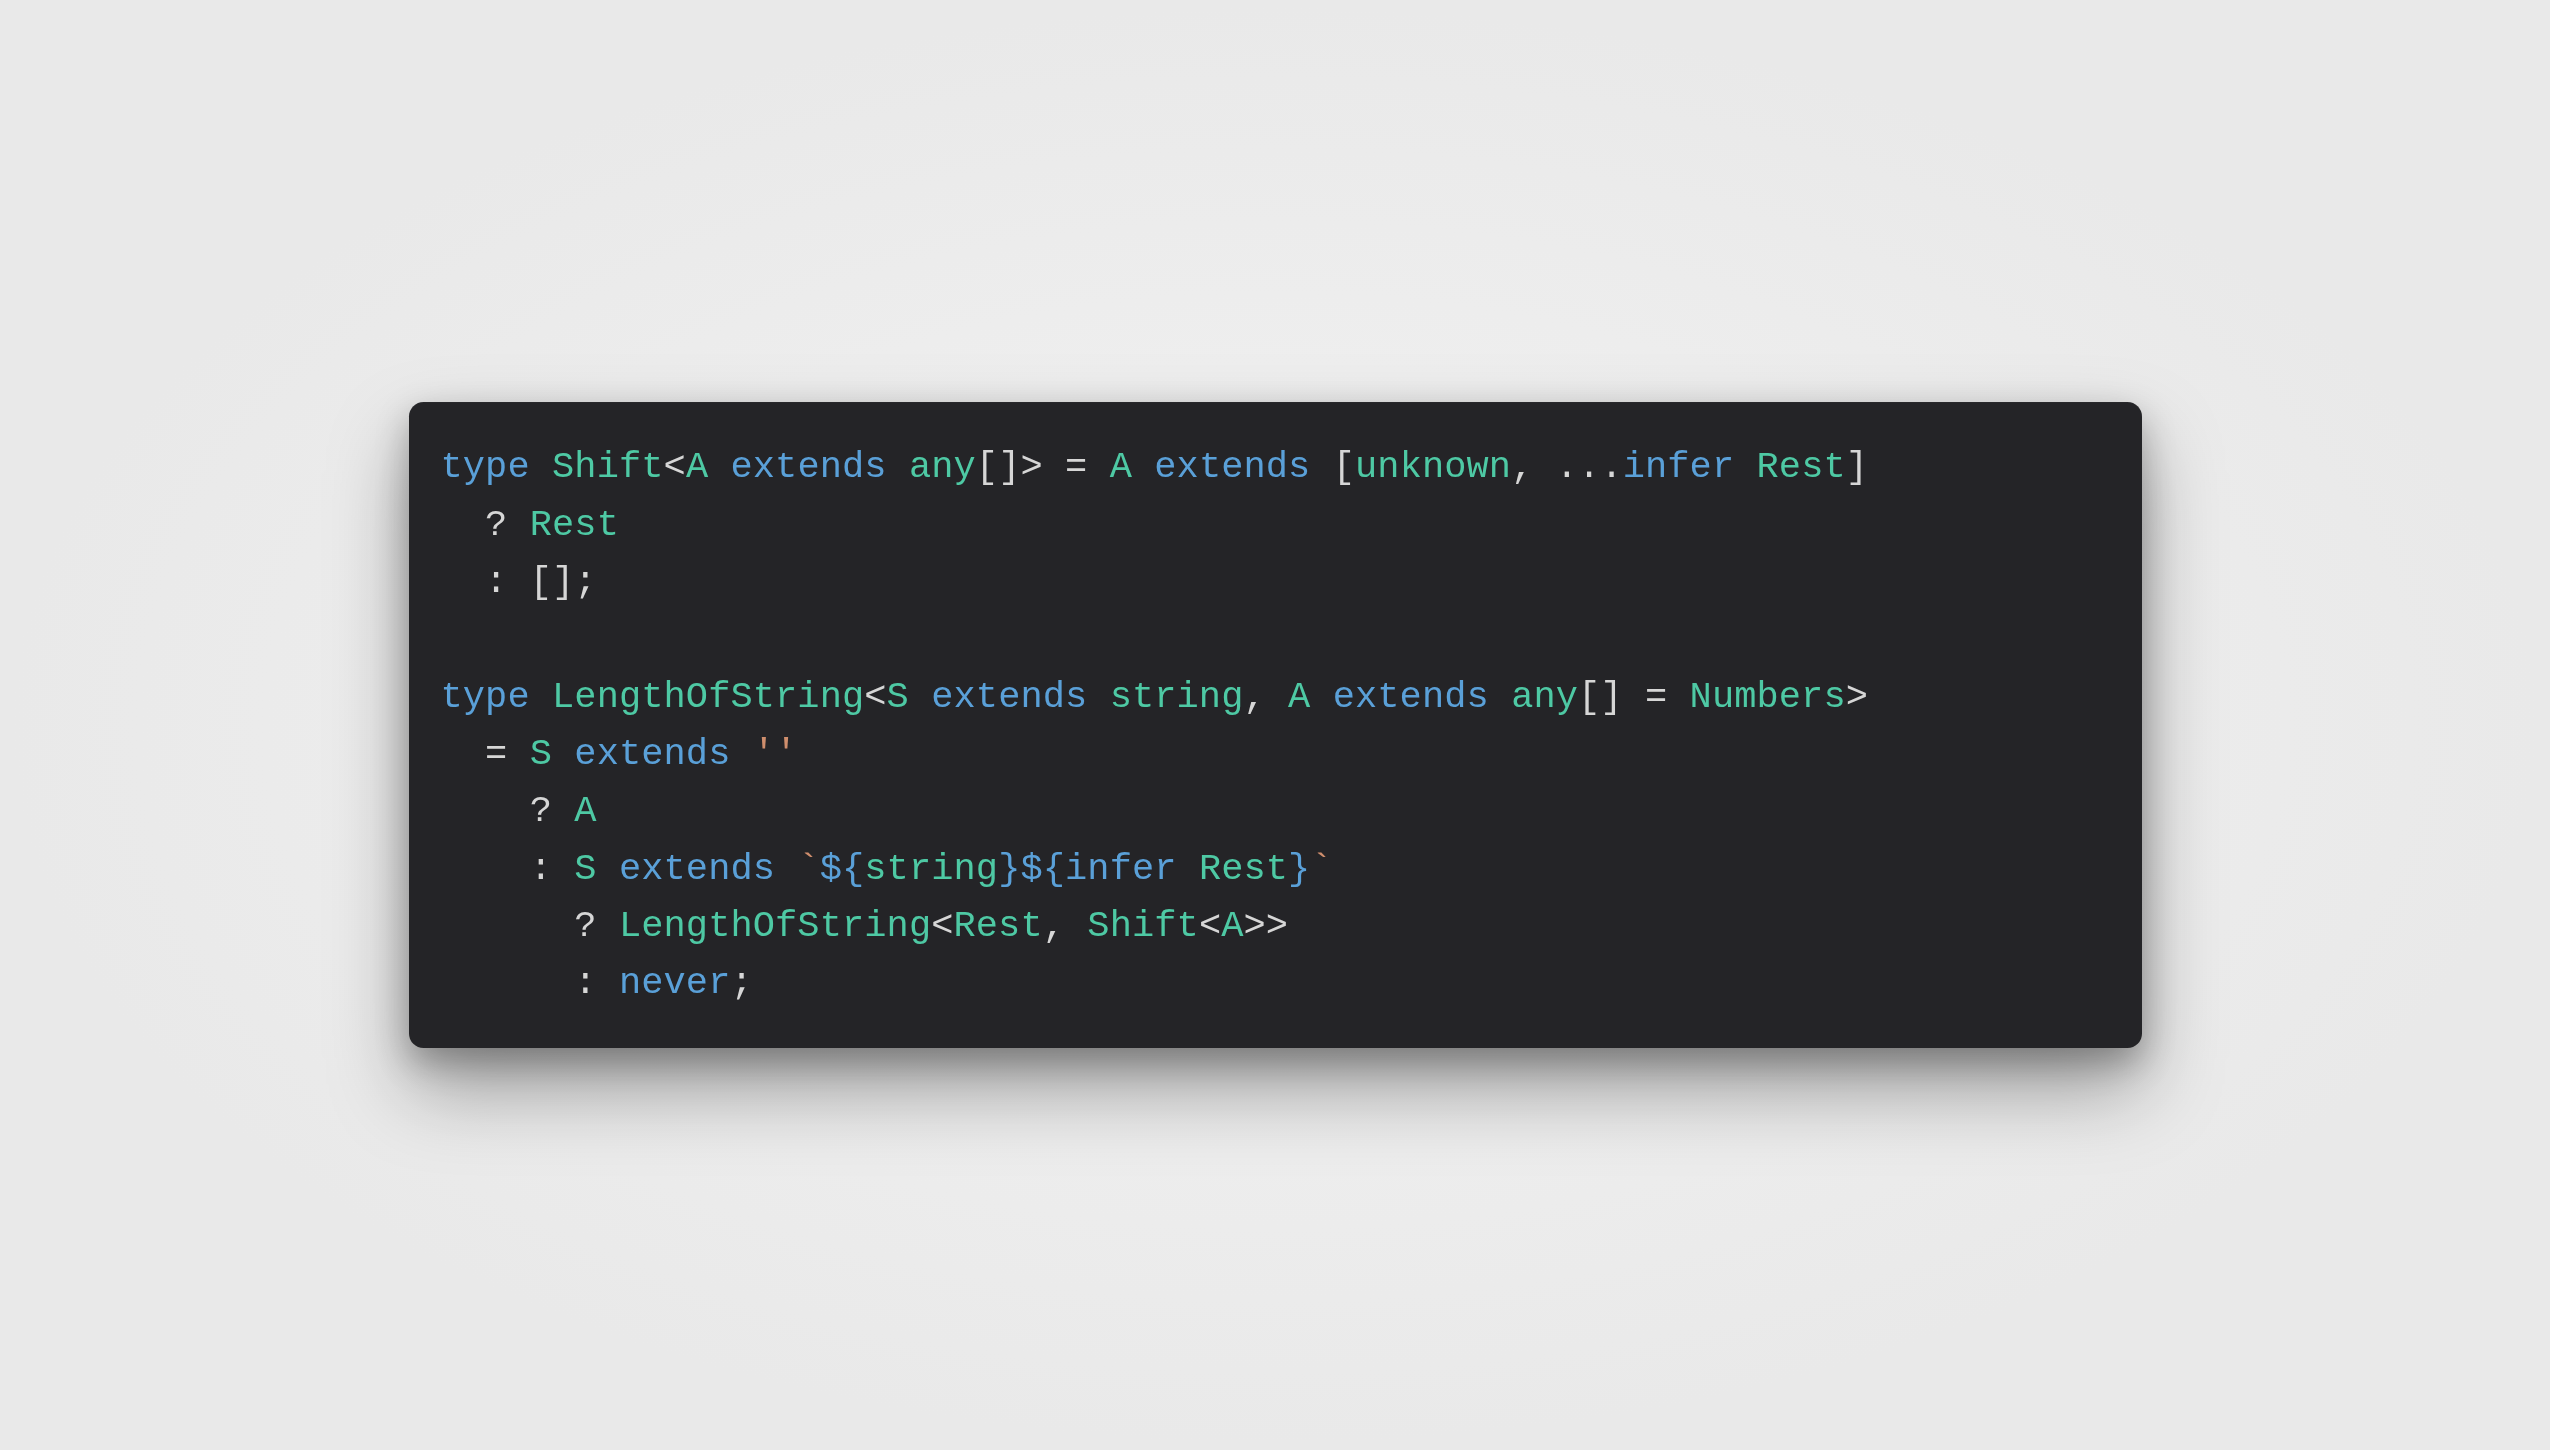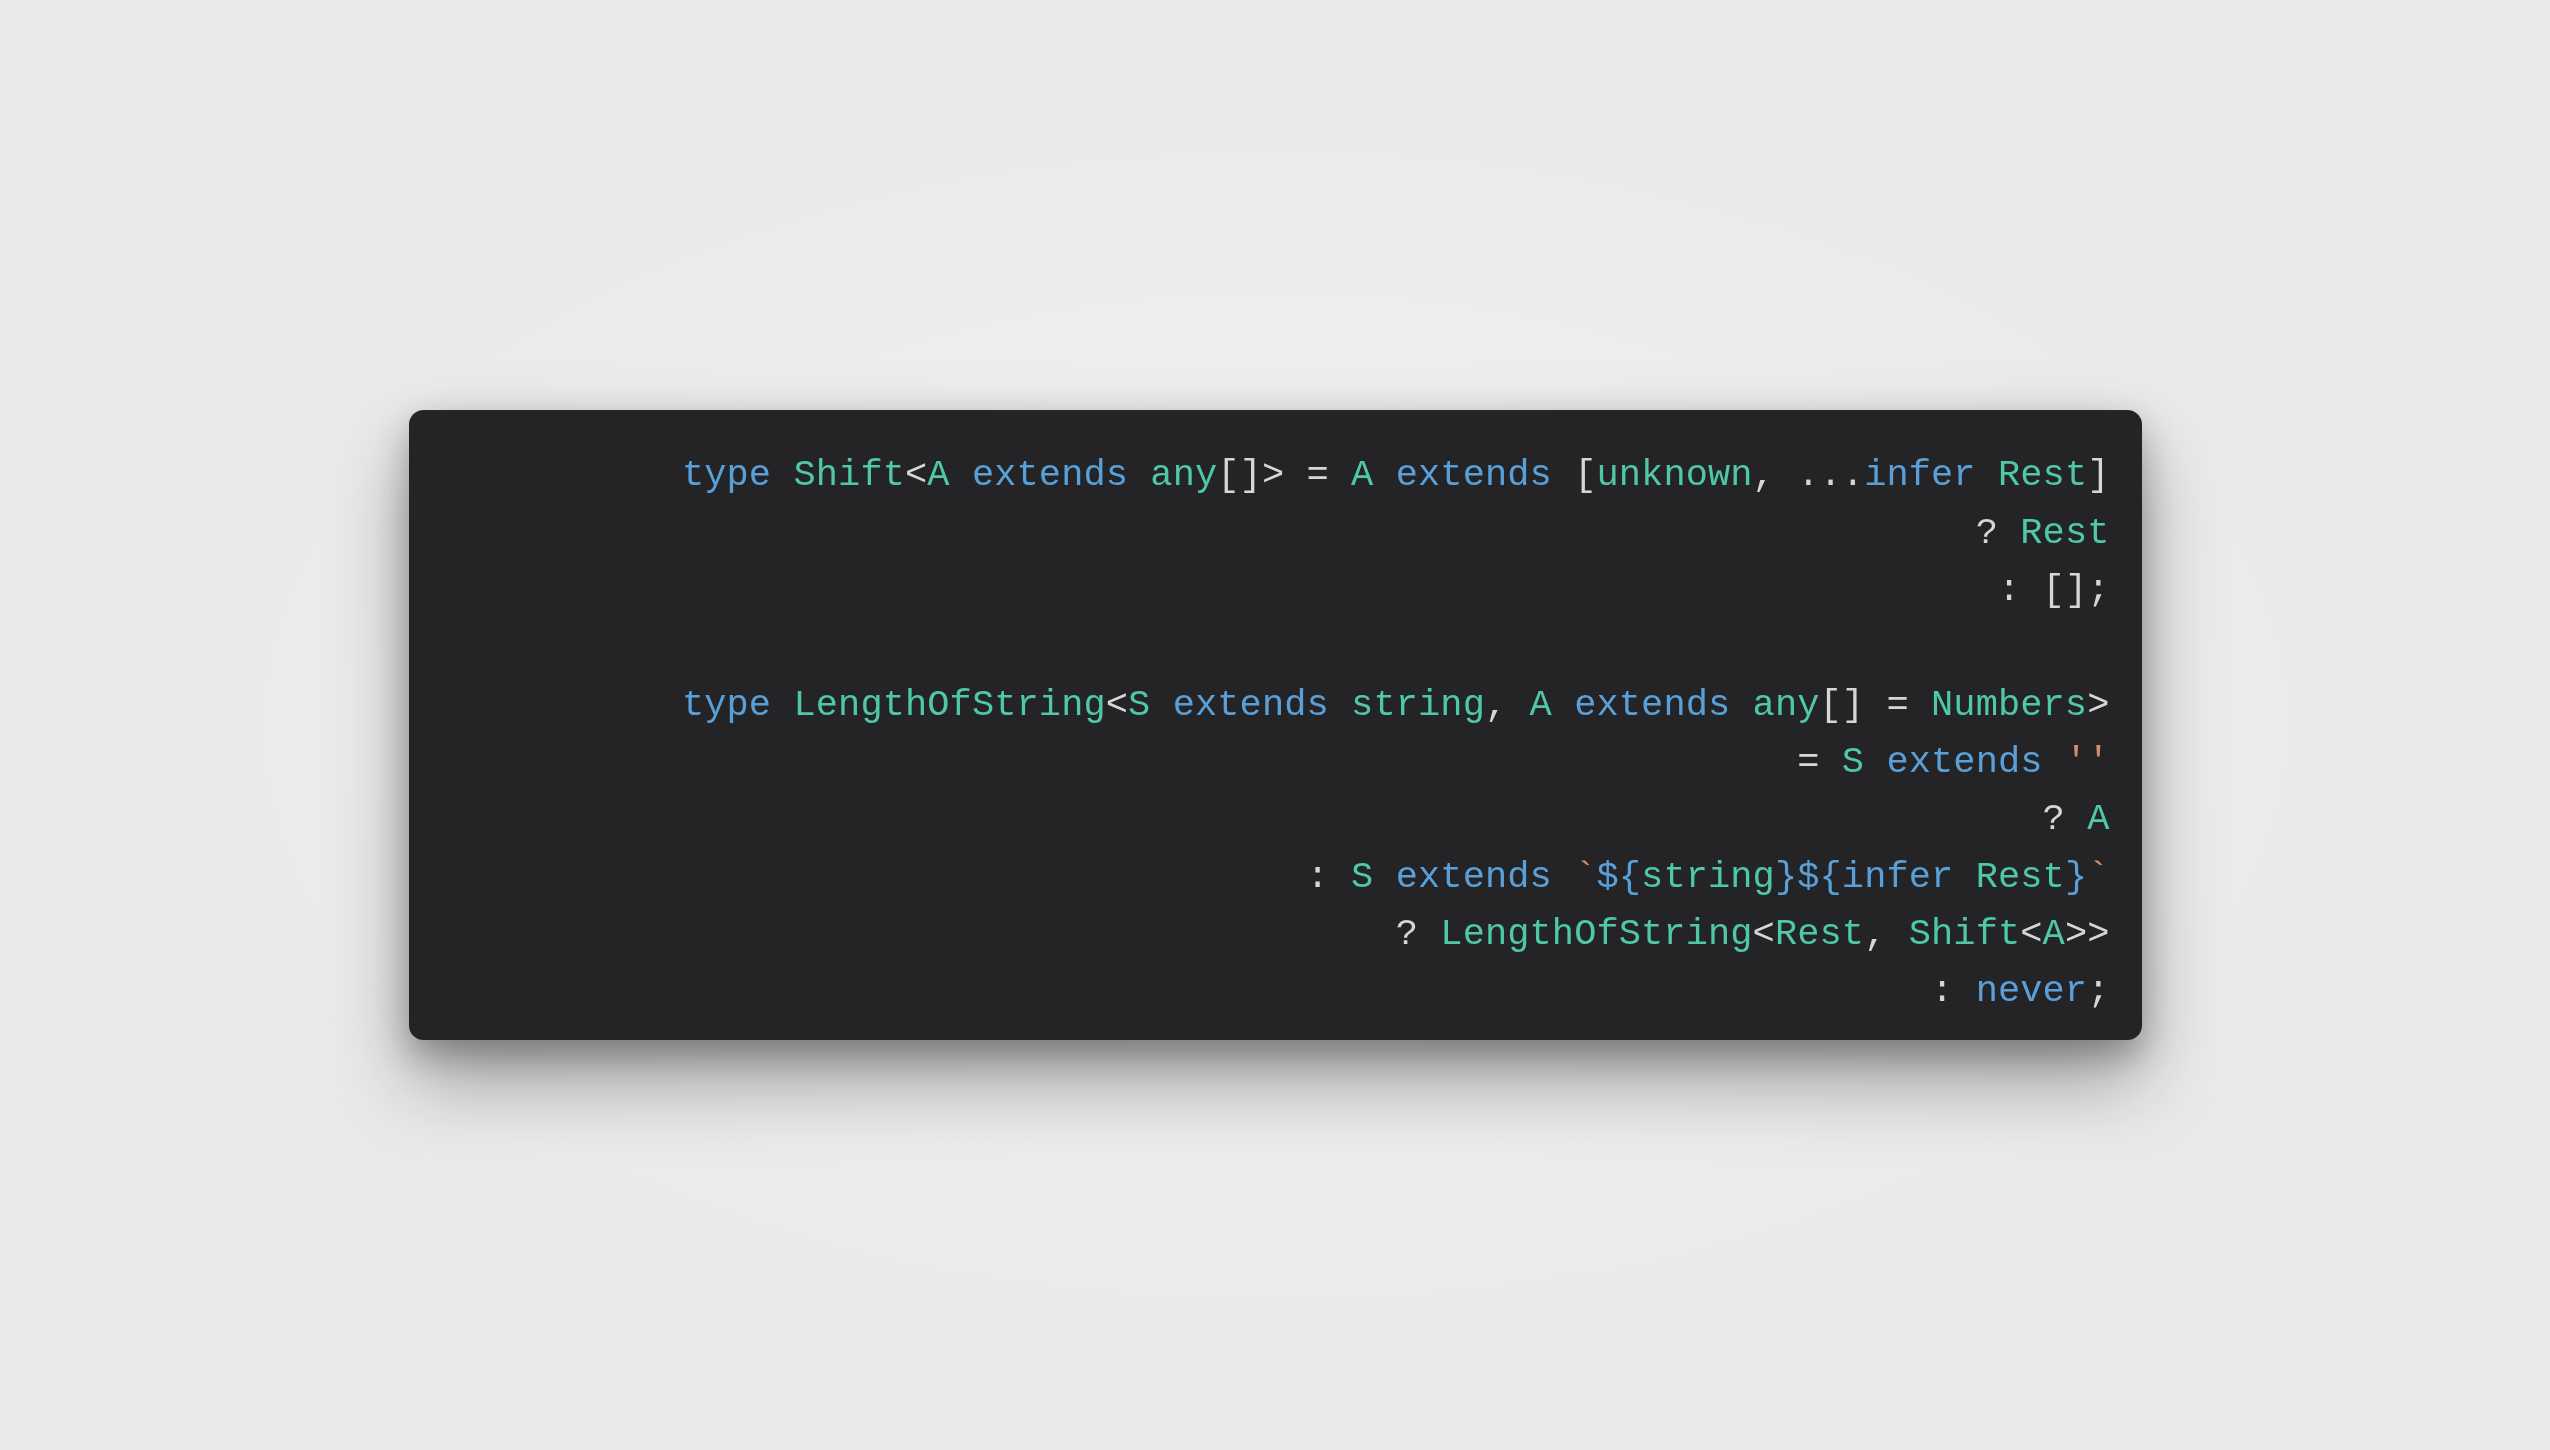--- a/index.html
+++ b/index.html
@@ -16,25 +16,24 @@
     justify-content: center;
     font-family: "SF Mono", "Menlo", "Consolas", "Liberation Mono", monospace;
   }
   .card {
     background: #242427;
     border-radius: 14.6px;
     box-shadow:
       0 40px 80px rgba(0,0,0,0.35),
       0 13.3px 33px rgba(0,0,0,0.25),
       0 1.3px 0 rgba(255,255,255,0.02) inset;
-    padding: 37px 32px 19px 32px;
+    padding: 37px 32px 35px 32px;
     width: 1733px;
     box-sizing: border-box;
     position: relative;
-    text-align: right;
   }
   pre.code {
     margin: 0;
     padding: 0;
     font-family: inherit;
     font-size: 37px;
     line-height: 1.55;
     white-space: pre;
     color: #d6d6d6;
     font-weight: 500;

